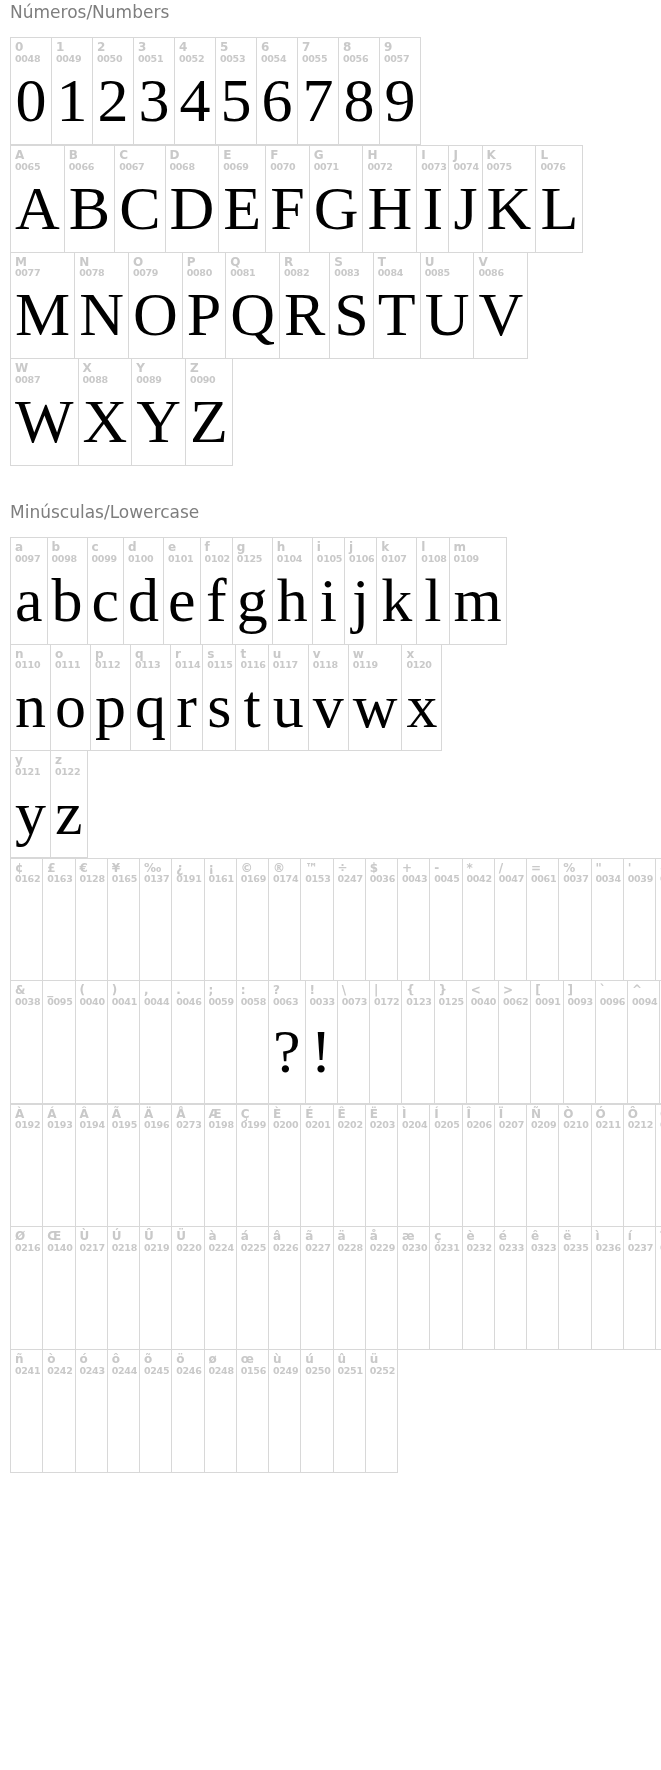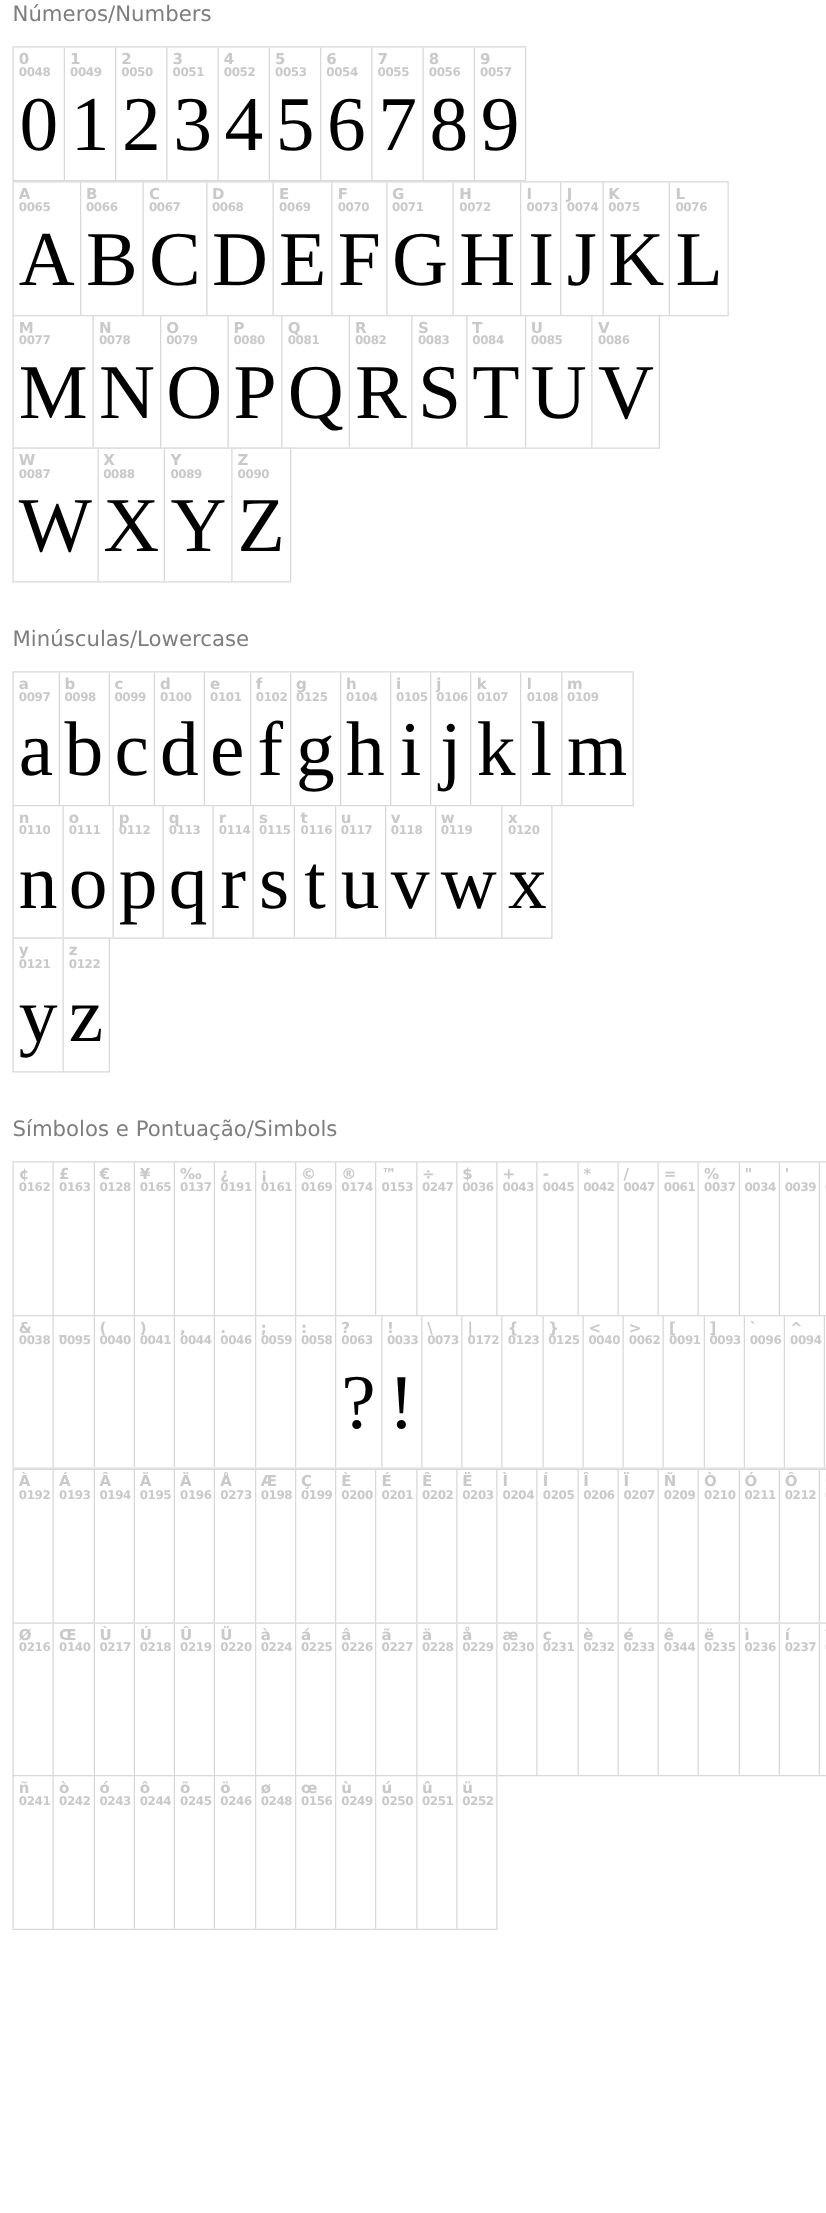--- a/index.html
+++ b/index.html
@@ -591,21 +591,20 @@
       <span class="char-label">z</span>
       <span class="code-label">0122</span>
     </div>
     <div class="glyph">z</div>
   </div>
 </div>
       </div>
   </section>
 
   <section class="section symbols">
-    <h2 class="section-title">Símbolos e Pontuação/Simbols</h2>
     <div class="rows">
         <div class="row tall">
   <div class="cell">
     <div class="cell-head">
       <span class="char-label">¢</span>
       <span class="code-label">0162</span>
     </div>
     <div class="glyph"></div>
   </div>
 
@@ -1239,21 +1238,21 @@
     <div class="cell-head">
       <span class="char-label">é</span>
       <span class="code-label">0233</span>
     </div>
     <div class="glyph"></div>
   </div>
 
   <div class="cell">
     <div class="cell-head">
       <span class="char-label">ê</span>
-      <span class="code-label">0344</span>
+      <span class="code-label">0323</span>
     </div>
     <div class="glyph"></div>
   </div>
 
   <div class="cell">
     <div class="cell-head">
       <span class="char-label">ë</span>
       <span class="code-label">0235</span>
     </div>
     <div class="glyph"></div>

